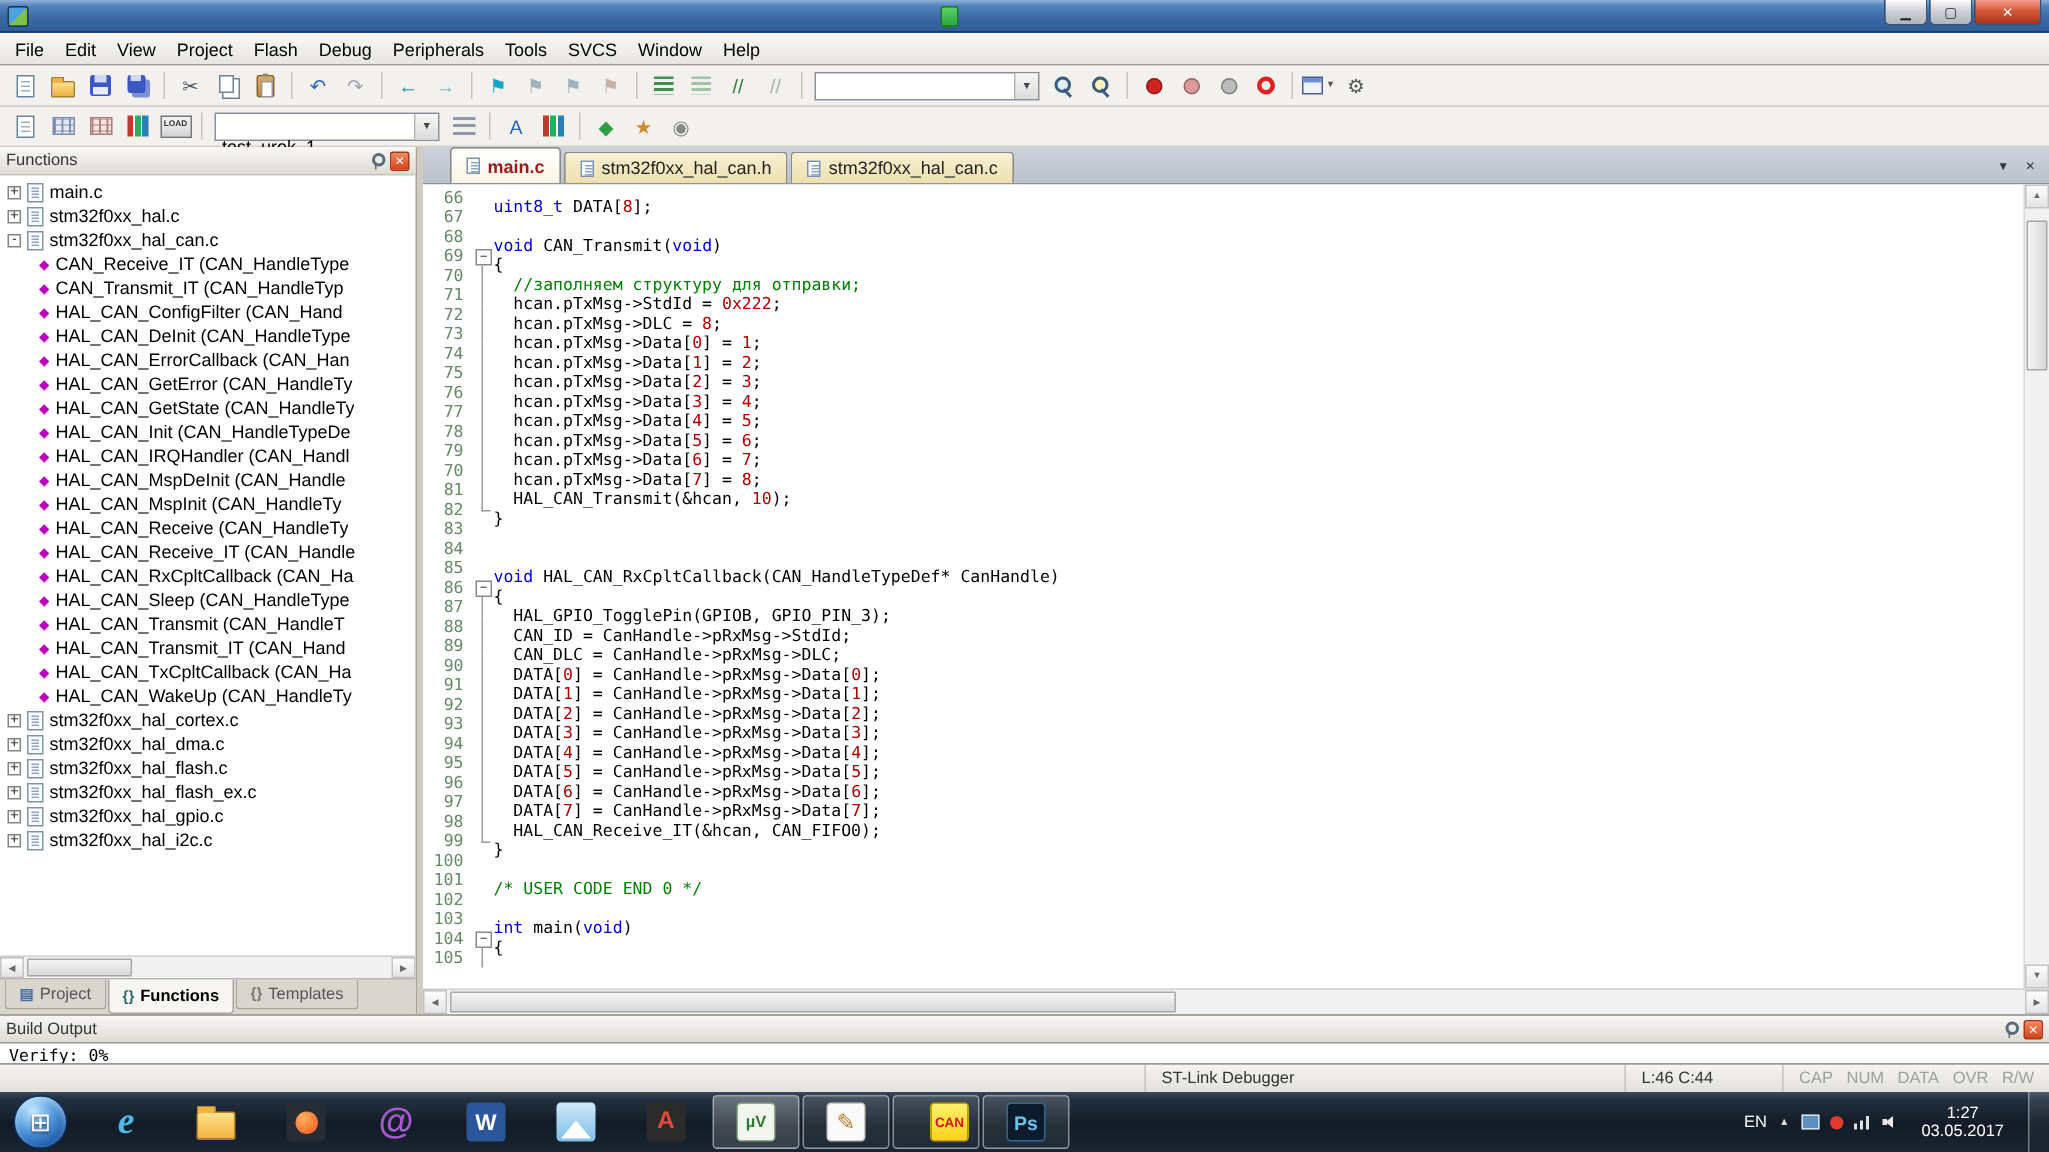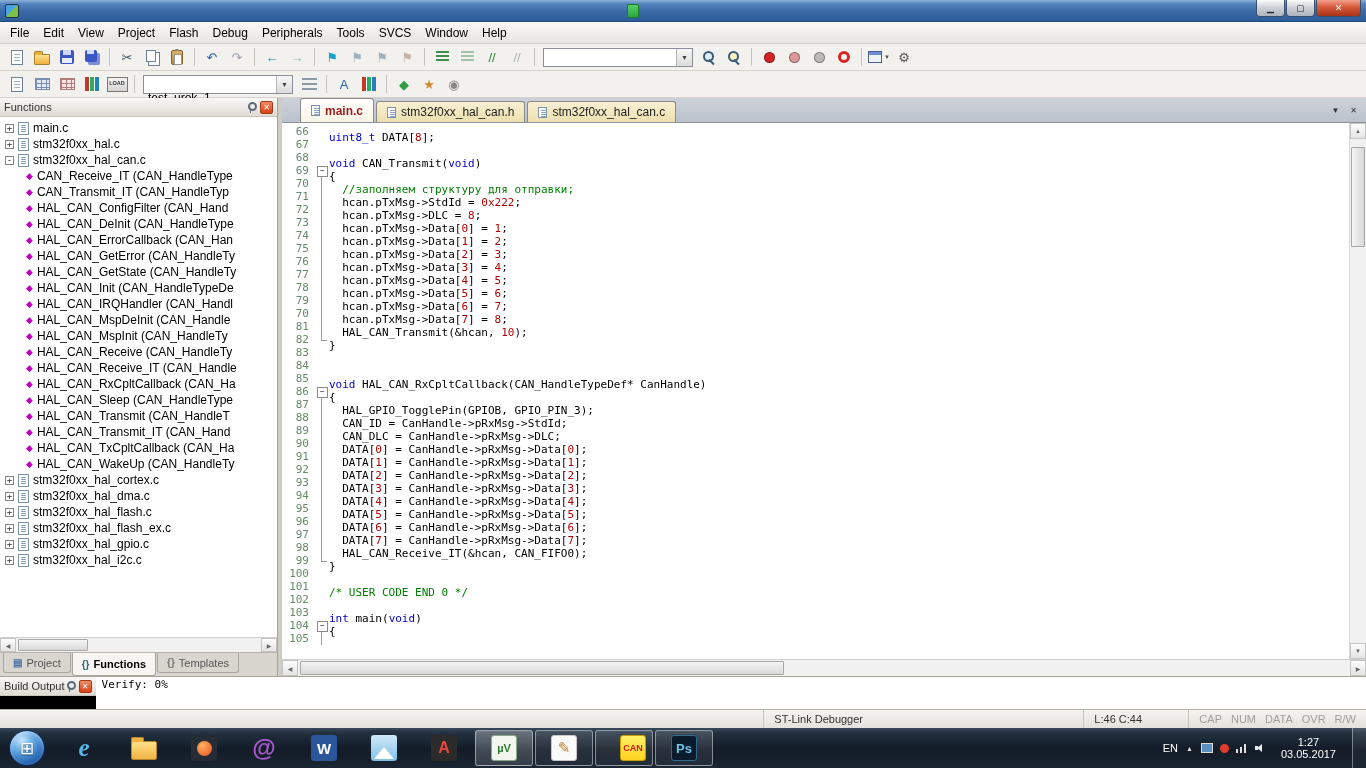--- a/index.html
+++ b/index.html
@@ -111,21 +111,21 @@
   .fm.box::before{content:"−";position:absolute;left:1px;top:2px;width:9px;height:9px;border:1px solid #8a8a8a;background:#fff;font-size:8px;line-height:7px;text-align:center;color:#333;}
   .fm.line::before{content:"";position:absolute;left:5px;top:0;bottom:0;width:1px;background:#9a9a9a;}
   .fm.end::before{content:"";position:absolute;left:5px;top:0;height:7px;width:5px;border-left:1px solid #9a9a9a;border-bottom:1px solid #9a9a9a;}
   .ct{white-space:pre;margin-top:12px;}
   .tk-k{color:#0000cc;}
   .tk-n{color:#b00000;}
   .tk-c{color:#007f00;}
   .tk-p{color:#000;}
 
   
-  .build-output{height:33px;flex:none;display:flex;border-top:1px solid #a8a49c;}
+  .build-output{height:33px;flex:none;display:flex;flex-direction:column;border-top:1px solid #a8a49c;}
   .bo-content{flex:1;background:#fff;overflow:hidden;padding:1px 6px;font-family:"DejaVu Sans Mono",monospace;font-size:11px;color:#000;}
 
   
   .statusbar{height:19px;flex:none;background:linear-gradient(#f5f4f1,#e3e1db);border-top:1px solid #b5b2aa;display:flex;align-items:center;font-size:11px;color:#333;}
   .sb-fill{flex:1;}
   .sb-panel{border-left:1px solid #c5c2ba;height:100%;display:flex;align-items:center;padding-left:10px;}
   .sb-debugger{width:320px;}
   .sb-cursor{width:105px;}
   .sb-flags{border-left:1px solid #c5c2ba;height:100%;display:flex;align-items:center;gap:9px;padding:0 10px;}
   .sb-flag{color:#9e9e9e;}

